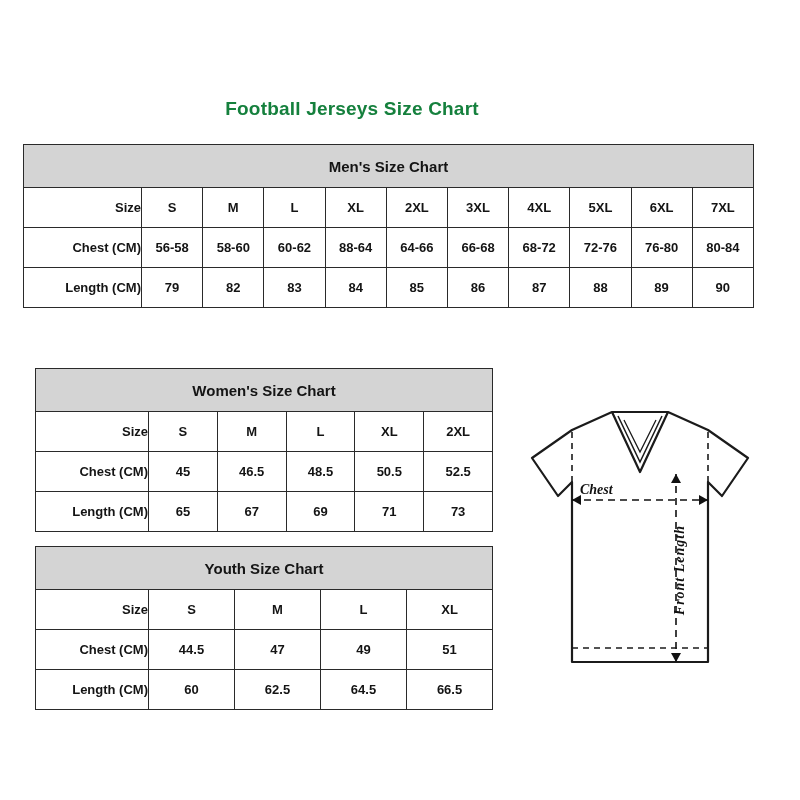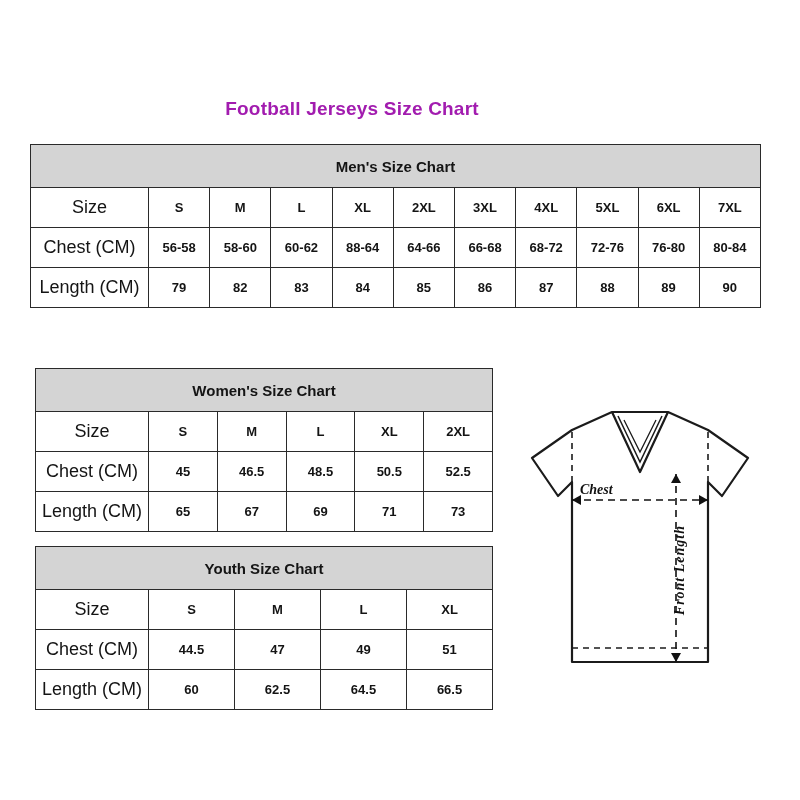--- a/index.html
+++ b/index.html
@@ -17,21 +17,21 @@
   }
 
   #page-title {
     position: absolute;
     top: 98px;
     left: 0;
     width: 704px;
     text-align: center;
     font-size: 19px;
     font-weight: bold;
-    color: #a21caf;
+    color: #15803d;
     letter-spacing: 0.2px;
   }
 
   .chart-table {
     position: absolute;
     border-collapse: collapse;
     table-layout: fixed;
   }
   .chart-table th,
   .chart-table td {
@@ -44,28 +44,29 @@
     height: 39px;
     background: #ffffff;
   }
   .chart-table .caption-cell {
     background: #d4d4d4;
     font-size: 15px;
     font-weight: bold;
     height: 42px;
   }
   .chart-table .rowlabel {
-    font-size: 18px;
-    font-weight: normal;
+    font-size: 13px;
+    font-weight: bold;
+    text-align: right;
   }
 
   
   #mens-table {
     top: 144px;
-    left: 30px;
+    left: 23px;
     width: 729px;
   }
   #mens-table col.label-col { width: 118px; }
   #mens-table col.data-col  { width: 61.2px; }
 
   
   #womens-table {
     top: 368px;
     left: 35px;
     width: 457px;

